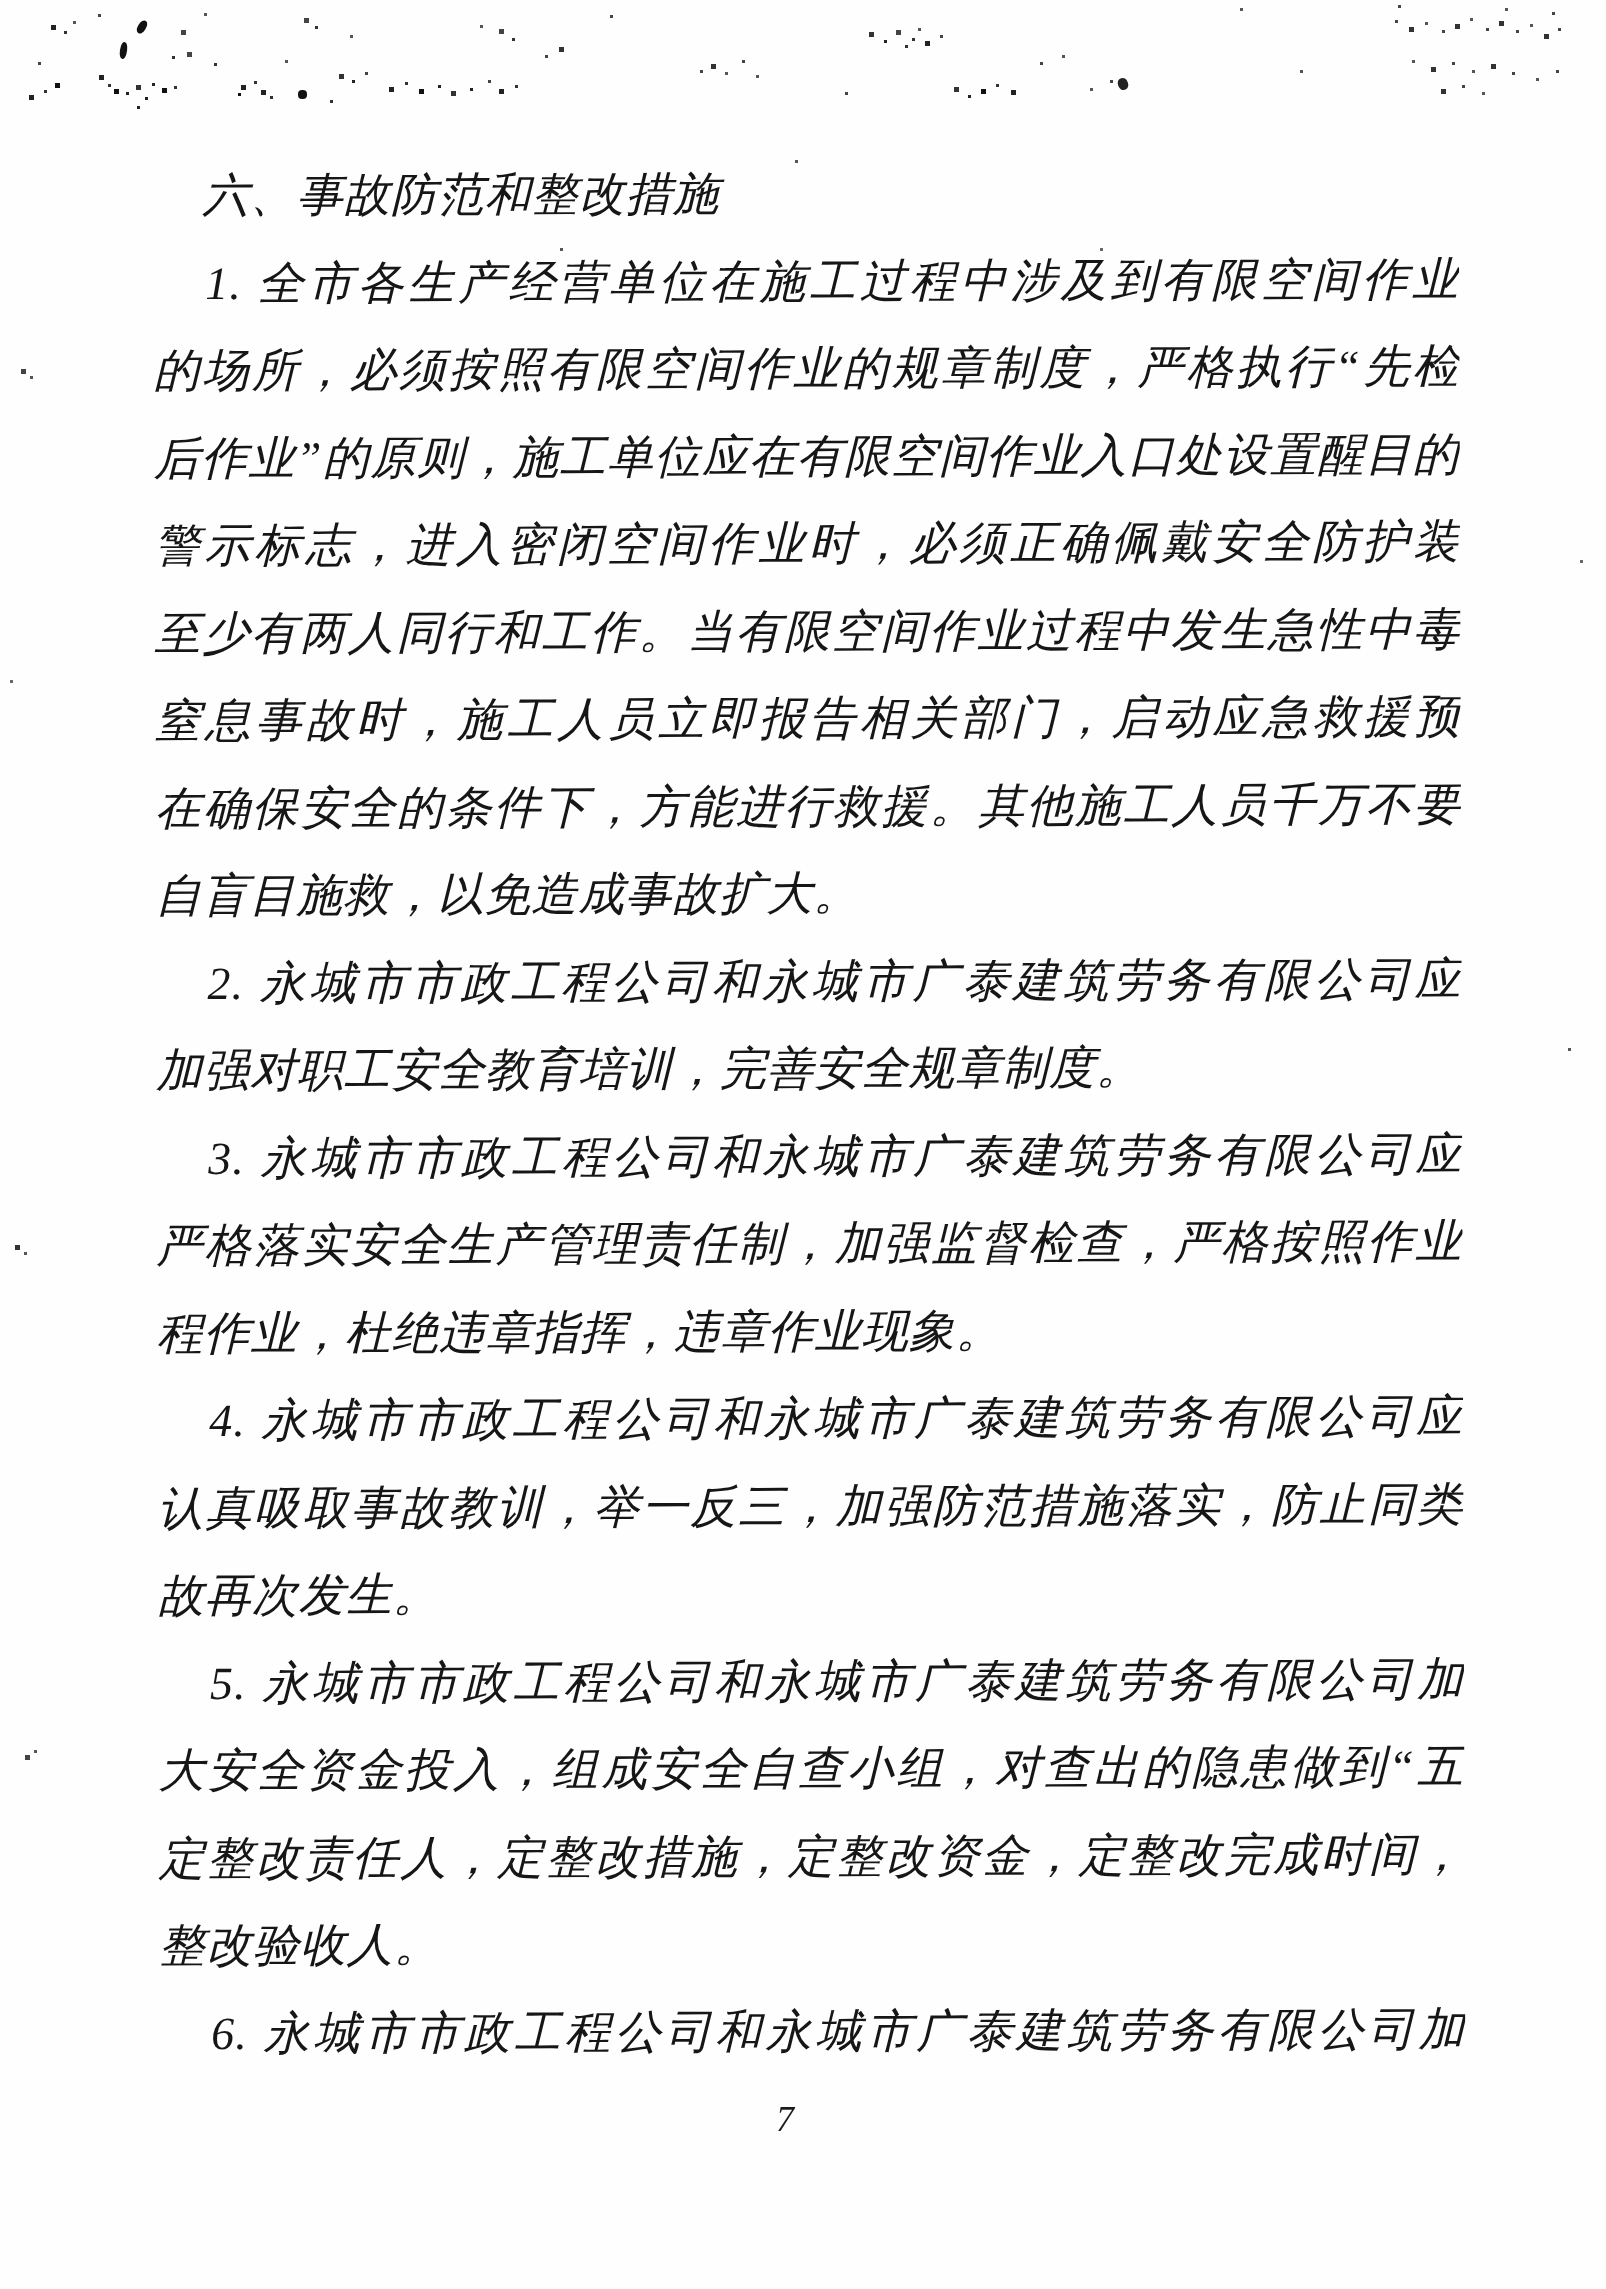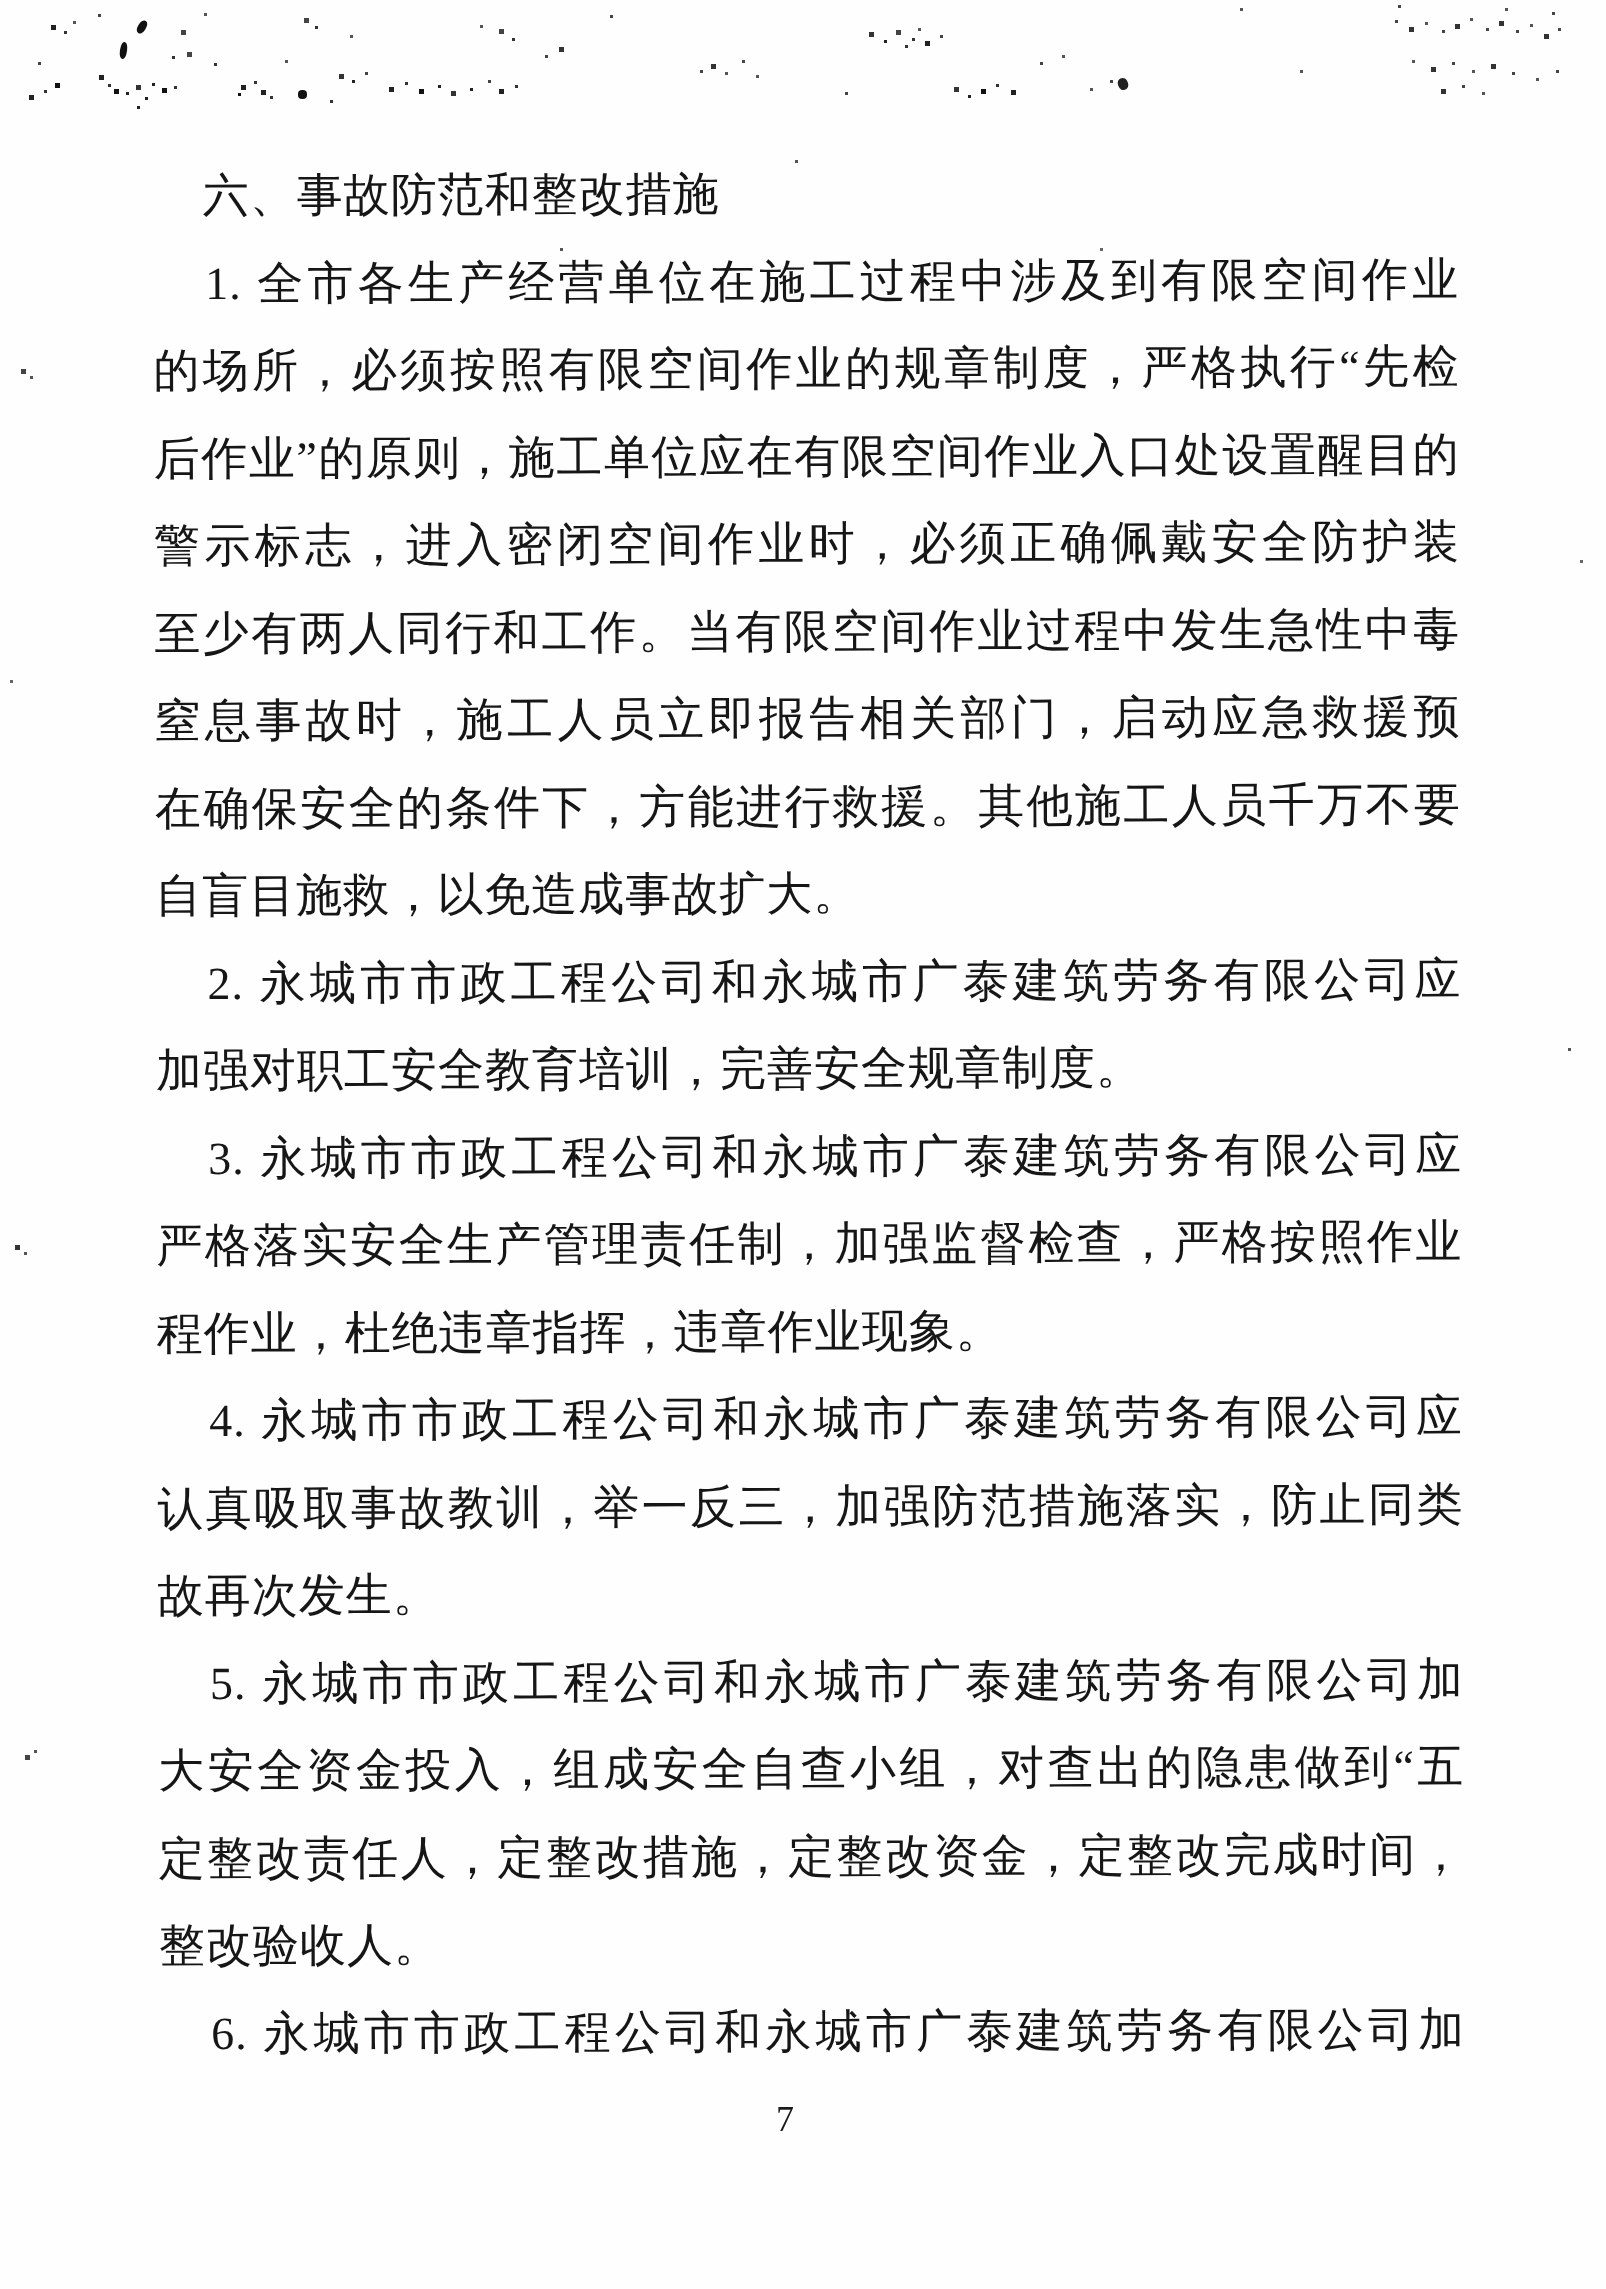--- a/index.html
+++ b/index.html
@@ -8,20 +8,21 @@
     background: #e8e8e8;
   }
   .page {
     position: relative;
     width: 1606px;
     height: 2289px;
     background: #fefefe;
     overflow: hidden;
     font-family: "Liberation Serif", "DejaVu Serif", serif;
     color: #161616;
+    font-style: italic;
   }
   .textblock {
     position: absolute;
     left: 156px;
     top: 150px;
     width: 1306px;
     transform: rotate(-0.2deg);
   }
   .line {
     height: 87.5px;

